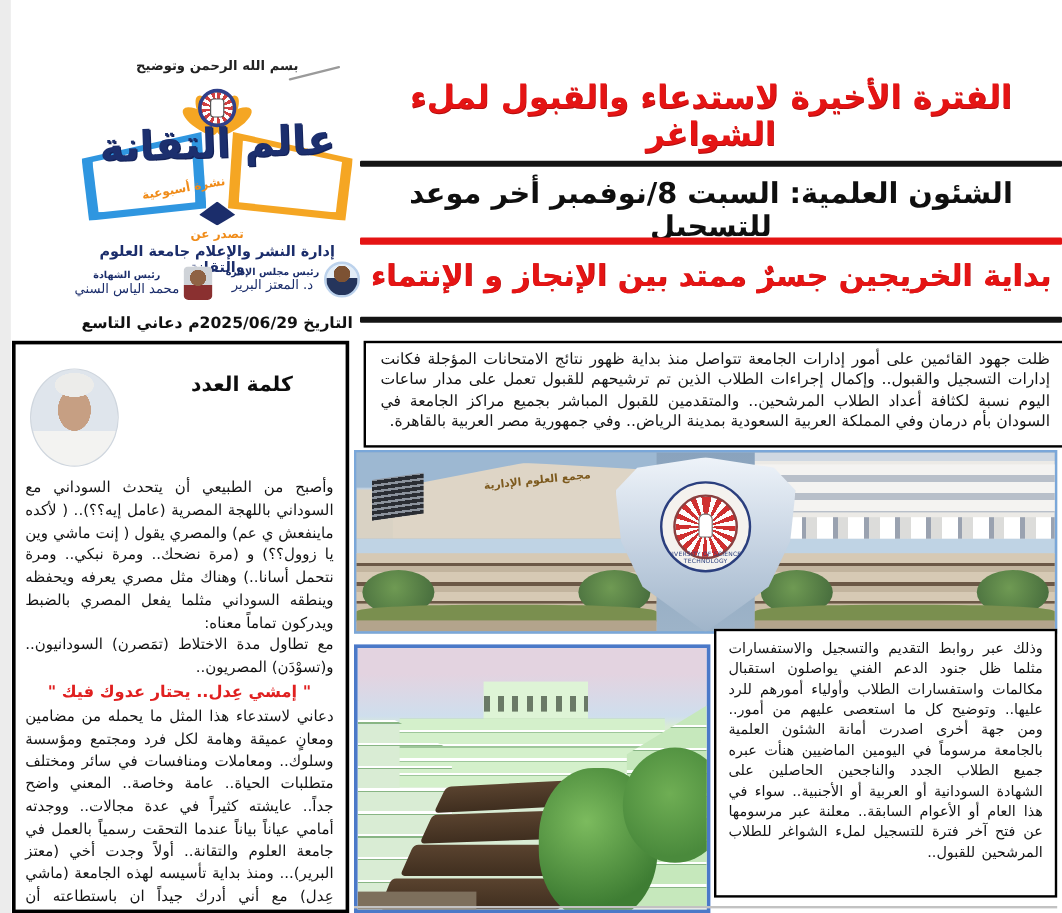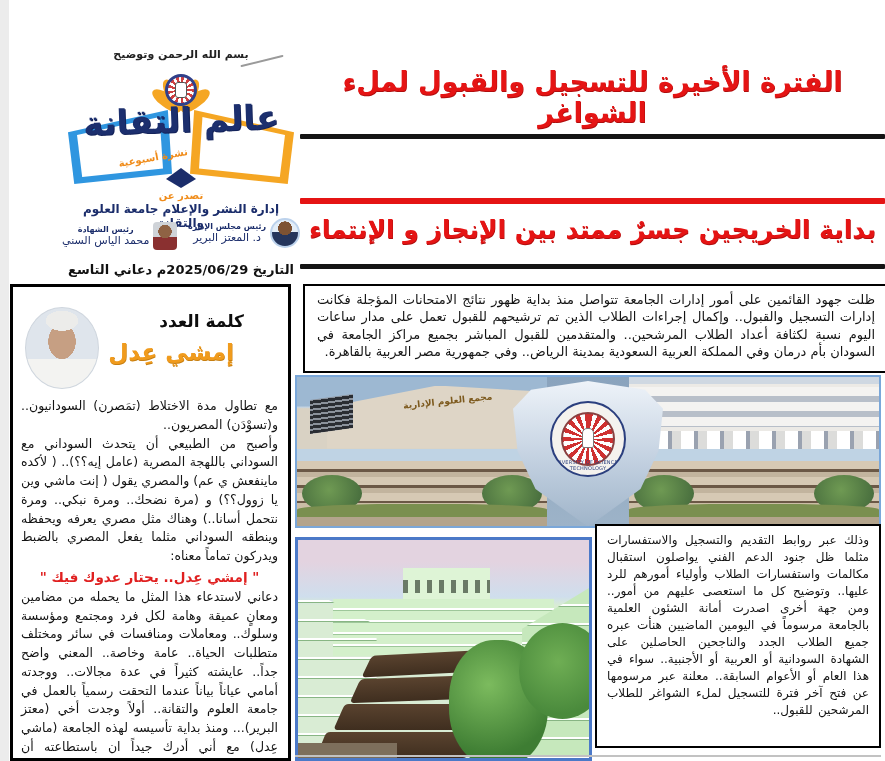--- a/index.html
+++ b/index.html
@@ -163,35 +163,35 @@
         </div>
       </div>
     </div>
     <div class="dateline">
       <span>التاريخ 2025/06/29م</span>
       <span>دعاني التاسع</span>
     </div>
   </div>
 
   <div class="headlines">
-    <div class="hl hl-red hl1">الفترة الأخيرة للتسجيل والقبول لملء الشواغر</div>
+    <div class="hl hl-red hl1">الفترة الأخيرة لاستدعاء والقبول لملء الشواغر</div>
     <div class="bar bar1"></div>
+    <div class="hl hl-black hl2">الشئون العلمية: السبت 8/نوفمبر أخر موعد للتسجيل</div>
     <div class="bar bar2"></div>
     <div class="hl hl-red hl3">بداية الخريجين جسرٌ ممتد بين الإنجاز و الإنتماء</div>
     <div class="bar bar3"></div>
   </div>
 
   <div class="editorial">
     <div class="ed-head">
       <div class="author-photo"></div>
       <div class="ed-title">كلمة العدد</div>
-      <div class="ed-sub">إمشي عِدل</div>
-    </div>
+    </div>
+    <p class="ed-para">وأصبح من الطبيعي أن يتحدث السوداني مع السوداني باللهجة المصرية (عامل إيه؟؟).. ( لأكده ماينفعش ي عم) والمصري يقول ( إنت ماشي وين يا زوول؟؟) و (مرة نضحك.. ومرة نبكي.. ومرة نتحمل أسانا..) وهناك مثل مصري يعرفه ويحفظه وينطقه السوداني مثلما يفعل المصري بالضبط ويدركون تماماً معناه:</p>
     <p class="ed-para">مع تطاول مدة الاختلاط (تمَصرن) السودانيون.. و(تسوْدَن) المصريون..</p>
-    <p class="ed-para">وأصبح من الطبيعي أن يتحدث السوداني مع السوداني باللهجة المصرية (عامل إيه؟؟).. ( لأكده ماينفعش ي عم) والمصري يقول ( إنت ماشي وين يا زوول؟؟) و (مرة نضحك.. ومرة نبكي.. ومرة نتحمل أسانا..) وهناك مثل مصري يعرفه ويحفظه وينطقه السوداني مثلما يفعل المصري بالضبط ويدركون تماماً معناه:</p>
     <p class="ed-proverb">" إمشي عِدل.. يحتار عدوك فيك "</p>
     <p class="ed-para">دعاني لاستدعاء هذا المثل ما يحمله من مضامين ومعانٍ عميقة وهامة لكل فرد ومجتمع ومؤسسة وسلوك.. ومعاملات ومنافسات في سائر ومختلف متطلبات الحياة.. عامة وخاصة.. المعني واضح جداً.. عايشته كثيراً في عدة مجالات.. ووجدته أمامي عياناً بياناً عندما التحقت رسمياً بالعمل في جامعة العلوم والتقانة.. أولاً وجدت أخي (معتز البرير)... ومنذ بداية تأسيسه لهذه الجامعة (ماشي عِدل) مع أني أدرك جيداً ان باستطاعته أن (يمشّي) حآله ويحقق ما يريد.. وبدون تعب... لكنه كان يفضل أن (يتعب) و(يمشي عِدل) بين كل منافسيه.. ويسعى بنفسه لإكمال كل إجراءات مؤسساته من الخطوات الأولى حرصاً.. ودقة وتأميناً لمسيرته.. و(يمشي</p>
   </div>
 
   <div class="lead-box">
     <p>ظلت جهود القائمين على أمور إدارات الجامعة تتواصل منذ بداية ظهور نتائج الامتحانات المؤجلة فكانت إدارات التسجيل والقبول.. وإكمال إجراءات الطلاب الذين تم ترشيحهم للقبول تعمل على مدار ساعات اليوم نسبة لكثافة أعداد الطلاب المرشحين.. والمتقدمين للقبول المباشر بجميع مراكز الجامعة في السودان بأم درمان وفي المملكة العربية السعودية بمدينة الرياض.. وفي جمهورية مصر العربية بالقاهرة.</p>
   </div>
 
   <div class="collage">
     <div class="c-mid"></div>

